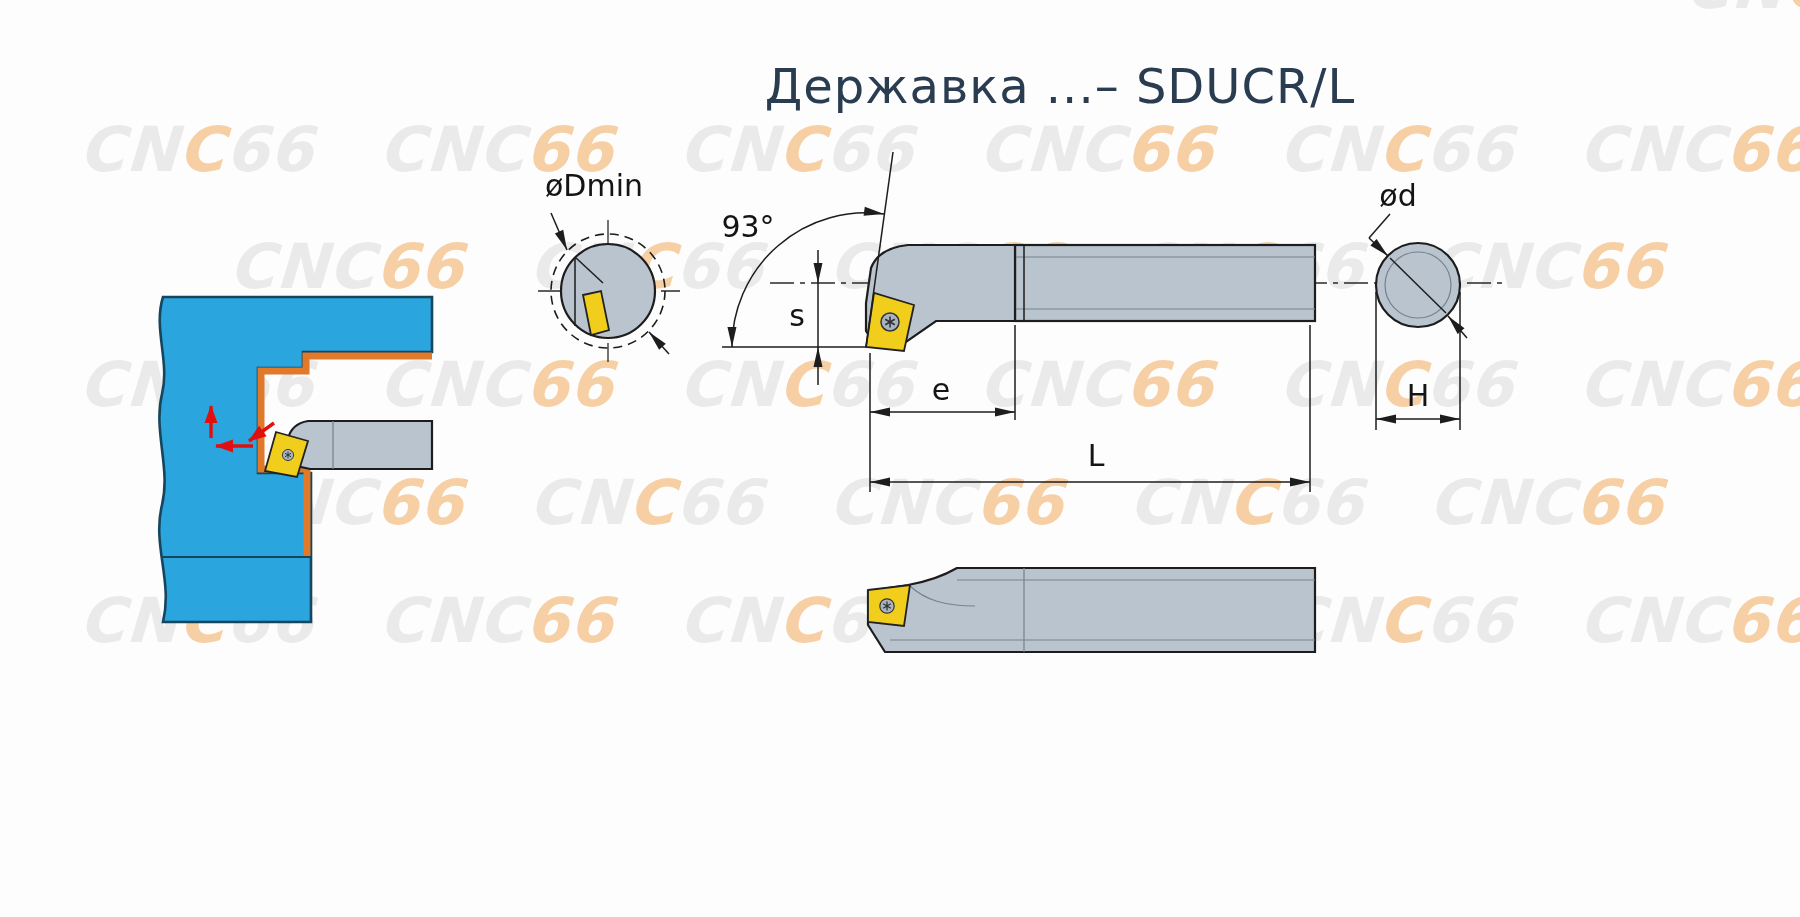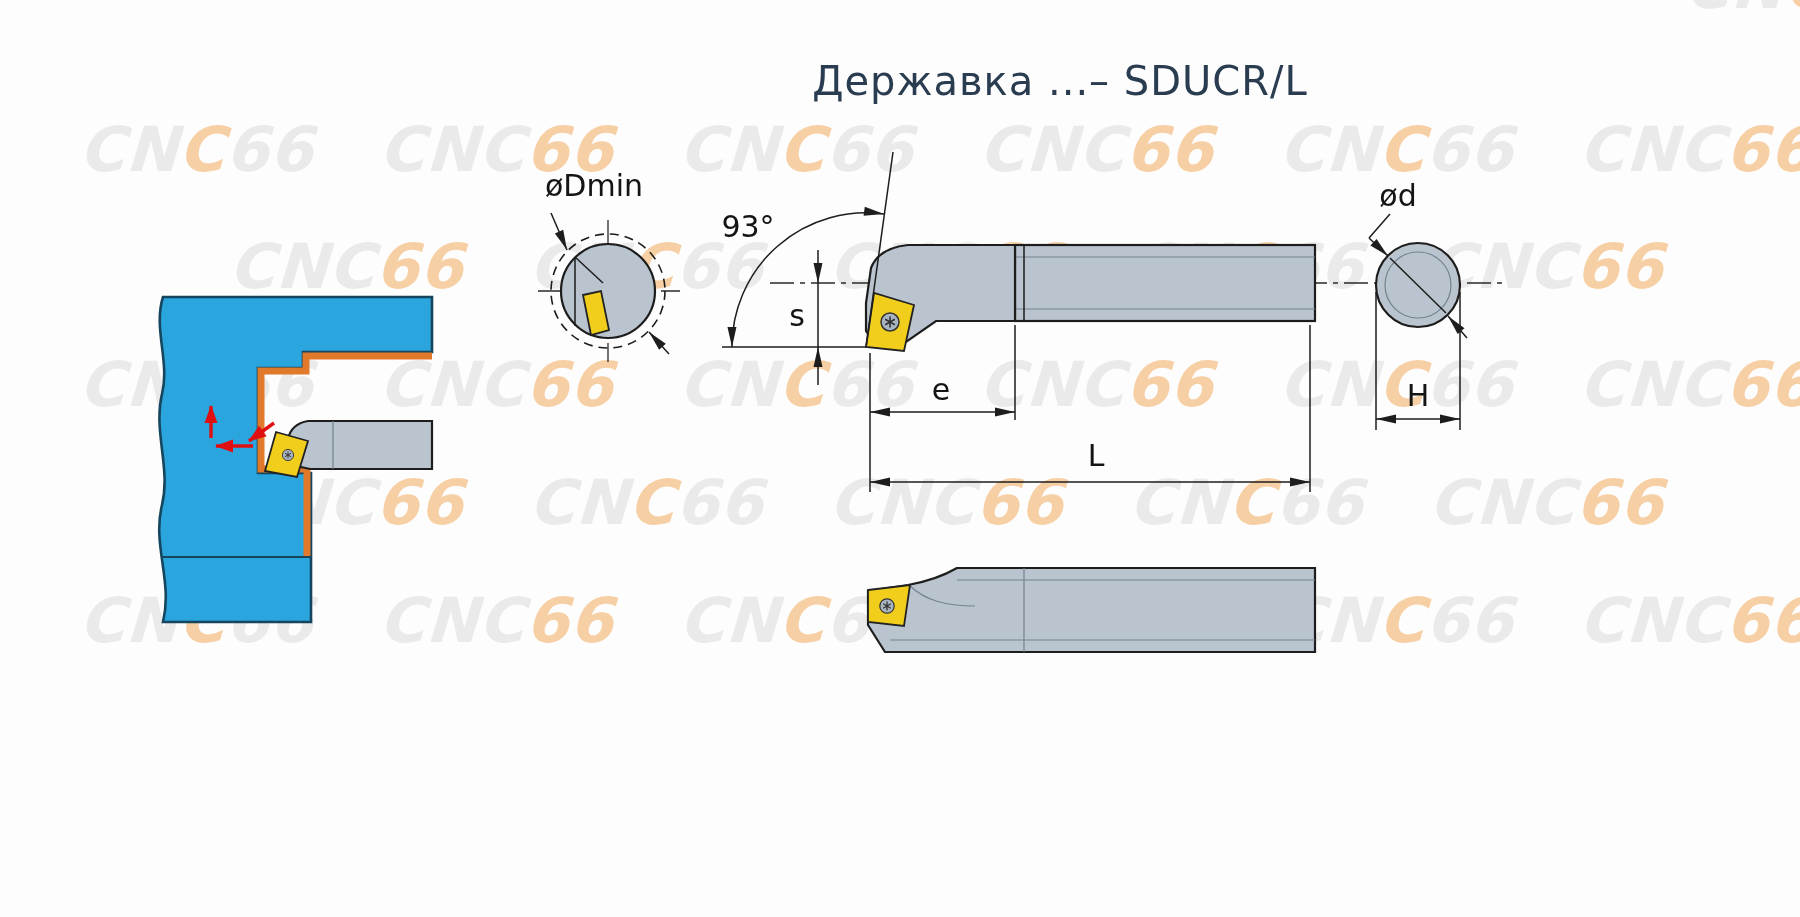--- a/index.html
+++ b/index.html
@@ -14,21 +14,21 @@
     position:absolute;font-size:62px;font-weight:bold;font-style:italic;
     letter-spacing:1px;white-space:nowrap;transform:skewX(-6deg);
     user-select:none;line-height:1;
   }
   .wm .g{color:var(--wm-gray);}
   .wm .o{color:var(--wm-orange);}
 
   
   .title{
     position:absolute;left:640px;top:58px;width:840px;text-align:center;
-    font-size:40px;font-weight:400;letter-spacing:1px;color:var(--title-color);
+    font-size:48px;font-weight:400;letter-spacing:1px;color:var(--title-color);
     z-index:3;
   }
 
   
   #drawing{position:absolute;inset:0;z-index:2;}
   .workpiece{fill:var(--workpiece-blue);stroke:var(--workpiece-outline);stroke-width:2.6;}
   .lining{stroke:var(--lining-orange);stroke-width:7;fill:none;}
   .steel{fill:var(--steel);stroke:var(--line);stroke-width:2.2;}
   .insert{fill:var(--insert-yellow);stroke:#222;stroke-width:1.8;}
   .red-arrow{stroke:var(--arrow-red);stroke-width:3.4;fill:none;}

